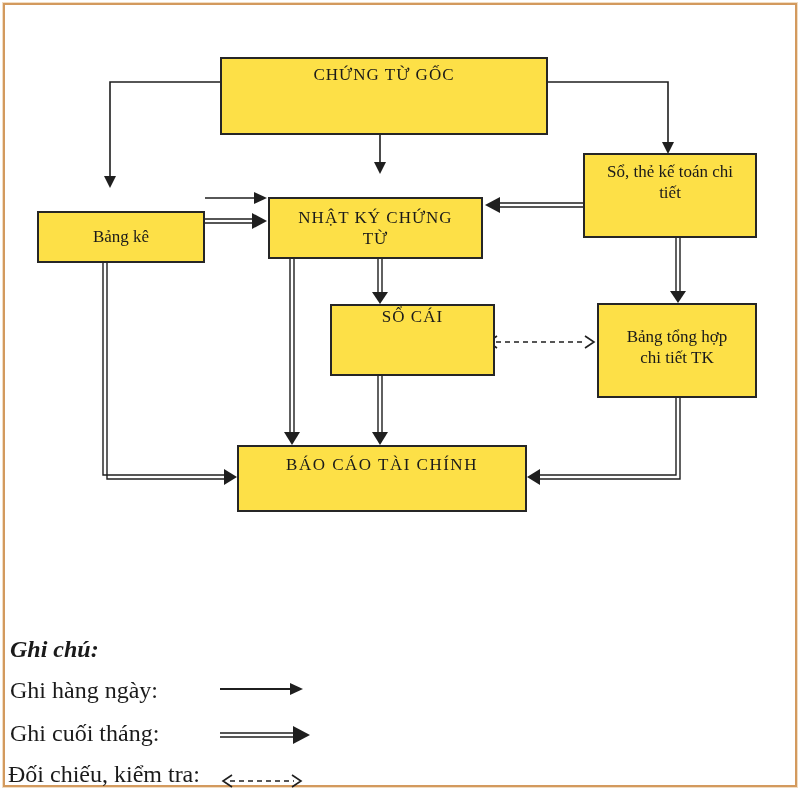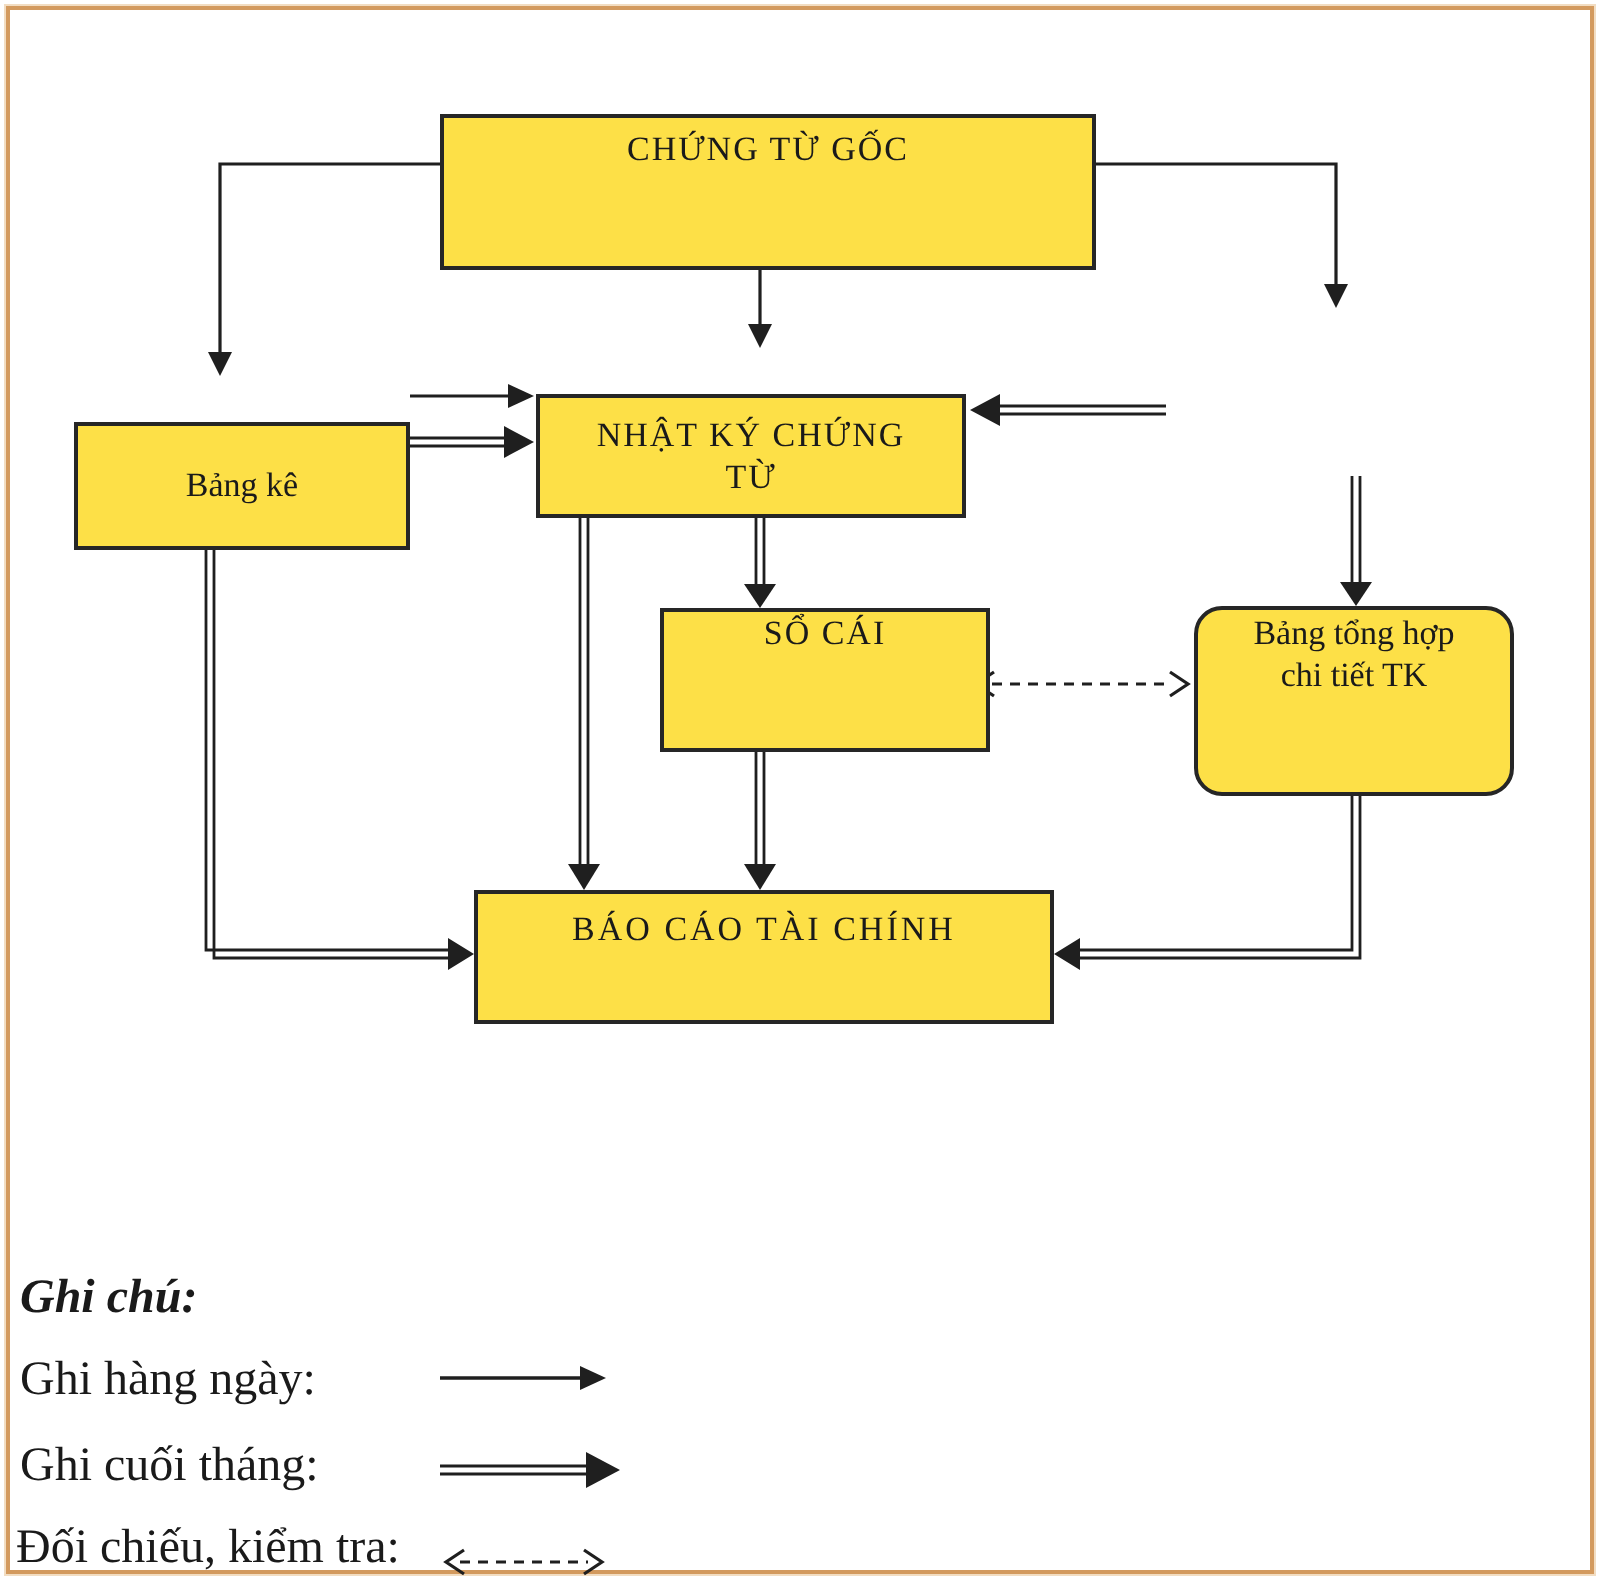--- a/index.html
+++ b/index.html
@@ -131,34 +131,37 @@
       <path d="M230,781 H294" stroke-dasharray="5,4"></path>
       <path d="M232,775 L223,781 L232,787"></path>
       <path d="M292,775 L301,781 L292,787"></path>
     </g>
   </svg>
 
   <div class="node top-text" style="left:220px; top:57px; width:328px; height:78px; padding-top:5px; letter-spacing:1px;">
     <span>CHỨNG TỪ GỐC</span>
   </div>
 
-  <div class="node mid-text" style="left:37px; top:187px; width:168px; height:64px;">
+  <div class="node mid-text" style="left:37px; top:187px; width:168px; height:52px;">
     <span>Bảng kê</span>
   </div>
 
   <div class="node mid-text" style="left:268px; top:173px; width:215px; height:62px; letter-spacing:1px;">
     <span style="max-width:175px;">NHẬT KÝ CHỨNG TỪ</span>
   </div>
 
+  <div class="node top-text" style="left:583px; top:153px; width:174px; height:85px; padding-top:6px;">
+    <span style="max-width:140px;">Sổ, thẻ kế toán chi tiết</span>
+  </div>
 
   <div class="node top-text" style="left:319px; top:304px; width:165px; height:72px; padding-top:0; letter-spacing:1px;margin-left:11px;">
     <span>SỔ CÁI</span>
   </div>
 
-  <div class="node top-text" style="left:597px; top:303px; width:160px; height:95px; padding-top:1px;border-radius:14px;">
+  <div class="node top-text" style="left:597px; top:303px; width:160px; height:95px; padding-top:21px;">
     <span style="max-width:125px;">Bảng tổng hợp chi tiết TK</span>
   </div>
 
   <div class="node top-text" style="left:237px; top:445px; width:290px; height:67px; padding-top:7px; letter-spacing:1.5px;">
     <span>BÁO CÁO TÀI CHÍNH</span>
   </div>
 
   <div class="legend-text legend-heading" style="left:10px; top:636px;">Ghi chú:</div>
   <div class="legend-text" style="left:10px; top:677px;">Ghi hàng ngày:</div>
   <div class="legend-text" style="left:10px; top:720px;text-align:center;">Ghi cuối tháng:</div>

